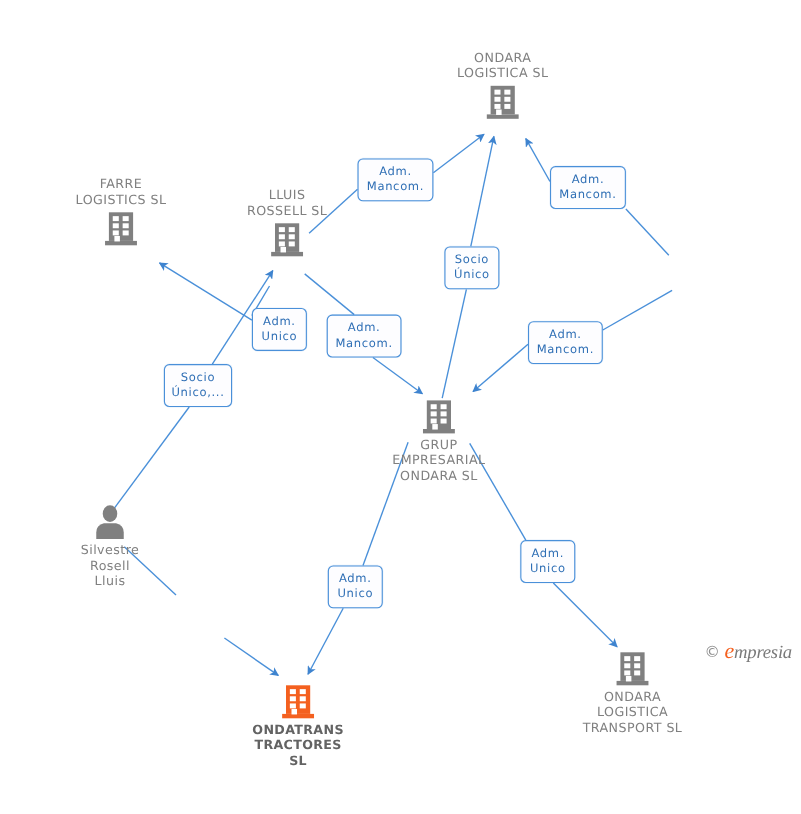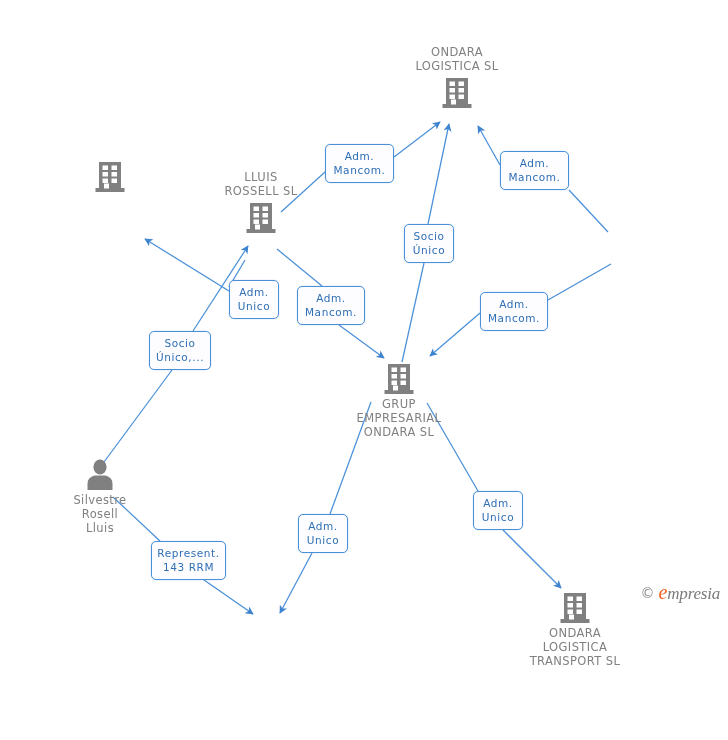--- a/index.html
+++ b/index.html
@@ -153,20 +153,22 @@
       <rect x="16.5" y="5.5" width="5.5" height="4.5" fill="#ffffff"></rect>
       <rect x="7.5" y="12" width="5.5" height="4.5" fill="#ffffff"></rect>
       <rect x="16.5" y="12" width="5.5" height="4.5" fill="#ffffff"></rect>
       <rect x="7.5" y="18.5" width="5.5" height="4.5" fill="#ffffff"></rect>
       <rect x="16.5" y="18.5" width="5.5" height="4.5" fill="#ffffff"></rect>
       <rect x="9" y="23.5" width="5" height="5" fill="#ffffff"></rect>
     </svg>
   </div>
 
   <div class="node label-above" style="left:110px; top:160px;">
+    <span class="node-label">FARRE
+LOGISTICS SL</span>
     <svg class="node-icon" width="30" height="33" viewBox="0 0 30 33" xmlns="http://www.w3.org/2000/svg">
       <rect x="4" y="2" width="22" height="26" fill="#808080"></rect>
       <rect x="0.5" y="28" width="29" height="4" fill="#808080"></rect>
       <rect x="7.5" y="5.5" width="5.5" height="4.5" fill="#ffffff"></rect>
       <rect x="16.5" y="5.5" width="5.5" height="4.5" fill="#ffffff"></rect>
       <rect x="7.5" y="12" width="5.5" height="4.5" fill="#ffffff"></rect>
       <rect x="16.5" y="12" width="5.5" height="4.5" fill="#ffffff"></rect>
       <rect x="7.5" y="18.5" width="5.5" height="4.5" fill="#ffffff"></rect>
       <rect x="16.5" y="18.5" width="5.5" height="4.5" fill="#ffffff"></rect>
       <rect x="9" y="23.5" width="5" height="5" fill="#ffffff"></rect>
@@ -227,20 +229,36 @@
       <rect x="16.5" y="12" width="5.5" height="4.5" fill="#ffffff"></rect>
       <rect x="7.5" y="18.5" width="5.5" height="4.5" fill="#ffffff"></rect>
       <rect x="16.5" y="18.5" width="5.5" height="4.5" fill="#ffffff"></rect>
       <rect x="9" y="23.5" width="5" height="5" fill="#ffffff"></rect>
     </svg>
     <span class="node-label">ONDARA
 LOGISTICA
 TRANSPORT SL</span>
   </div>
 
+  <div class="node highlight" style="left:271px; top:621px;">
+    <svg class="node-icon" width="30" height="33" viewBox="0 0 30 33" xmlns="http://www.w3.org/2000/svg">
+      <rect x="4" y="2" width="22" height="26" fill="#f4601f"></rect>
+      <rect x="0.5" y="28" width="29" height="4" fill="#f4601f"></rect>
+      <rect x="7.5" y="5.5" width="5.5" height="4.5" fill="#ffffff"></rect>
+      <rect x="16.5" y="5.5" width="5.5" height="4.5" fill="#ffffff"></rect>
+      <rect x="7.5" y="12" width="5.5" height="4.5" fill="#ffffff"></rect>
+      <rect x="16.5" y="12" width="5.5" height="4.5" fill="#ffffff"></rect>
+      <rect x="7.5" y="18.5" width="5.5" height="4.5" fill="#ffffff"></rect>
+      <rect x="16.5" y="18.5" width="5.5" height="4.5" fill="#ffffff"></rect>
+      <rect x="9" y="23.5" width="5" height="5" fill="#ffffff"></rect>
+    </svg>
+    <span class="node-label">ONDATRANS
+TRACTORES
+SL</span>
+  </div>
 
   <div class="edge-chip" style="left:325px; top:144px; width:69px; height:39px;">Adm.
 Mancom.</div>
 
   <div class="edge-chip" style="left:500px; top:151px; width:69px; height:39px;">Adm.
 Mancom.</div>
 
   <div class="edge-chip" style="left:404px; top:224px; width:50px; height:39px;">Socio
 Único</div>
 
@@ -255,21 +273,19 @@
 
   <div class="edge-chip" style="left:149px; top:331px; width:62px; height:39px;">Socio
 Único,...</div>
 
   <div class="edge-chip" style="left:298px; top:514px; width:50px; height:39px;">Adm.
 Unico</div>
 
   <div class="edge-chip" style="left:473px; top:491px; width:50px; height:39px;">Adm.
 Unico</div>
 
-  <div class="edge-chip" style="left:151px; top:541px; width:75px; height:39px;">Represent.
-143 RRM</div>
 
   <div id="watermark">
     <span class="wm-c">©</span>
     <span class="wm-word"><span class="wm-e">e</span><span>mpresia</span></span>
   </div>
 
 </div>
 
 </body></html>

